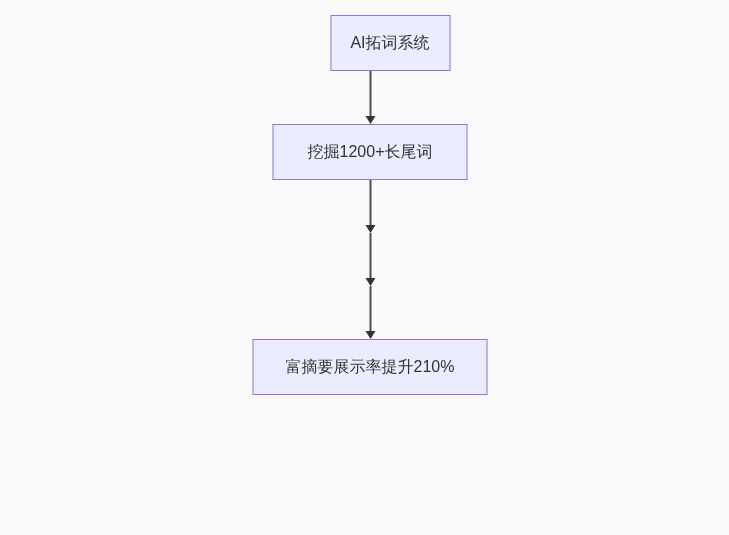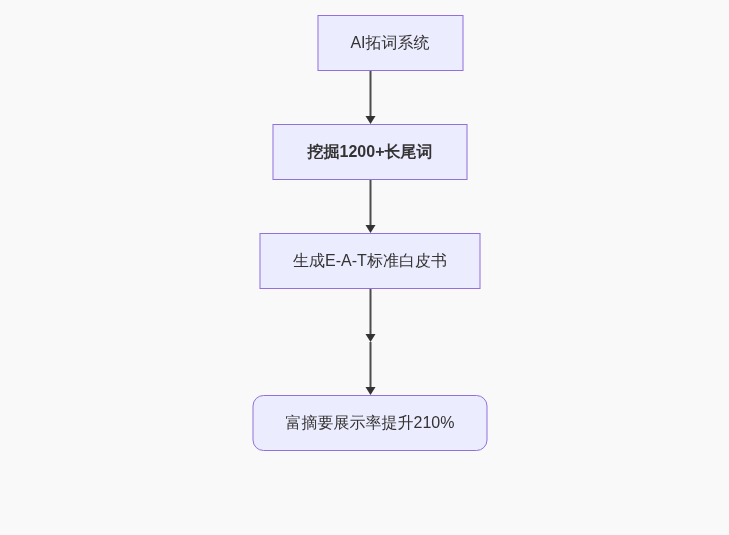--- a/index.html
+++ b/index.html
@@ -38,25 +38,25 @@
     flex: 0 0 auto;
   }
 
   .node .node-label {
     font-size: 16px;
     color: #333333;
     white-space: nowrap;
     line-height: 1;
   }
 
-  .n1 { width: 146px; margin-left: 40px; }
-  .n2 { width: 195px; font-weight: bold; }
+  .n1 { width: 120px; margin-left: 40px; }
+  .n2 { width: 195px; }
   .n3 { width: 221px; }
   .n4 { width: 214px; }
-  .n5 { width: 235px; border-radius: 11px; }
+  .n5 { width: 235px; }
 
   .edge {
     position: relative;
     width: 14px;
     height: 53px;
     flex: 0 0 auto;
   }
 
   .edge-line {
     position: absolute;
@@ -97,23 +97,20 @@
 
     <div class="node n2">
       <span class="node-label">挖掘1200+长尾词</span>
     </div>
 
     <div class="edge">
       <div class="edge-line"></div>
       <div class="edge-head"></div>
     </div>
 
-    <div class="node n3">
-      <span class="node-label">生成E-A-T标准白皮书</span>
-    </div>
 
     <div class="edge">
       <div class="edge-line"></div>
       <div class="edge-head"></div>
     </div>
 
 
     <div class="edge">
       <div class="edge-line"></div>
       <div class="edge-head"></div>

